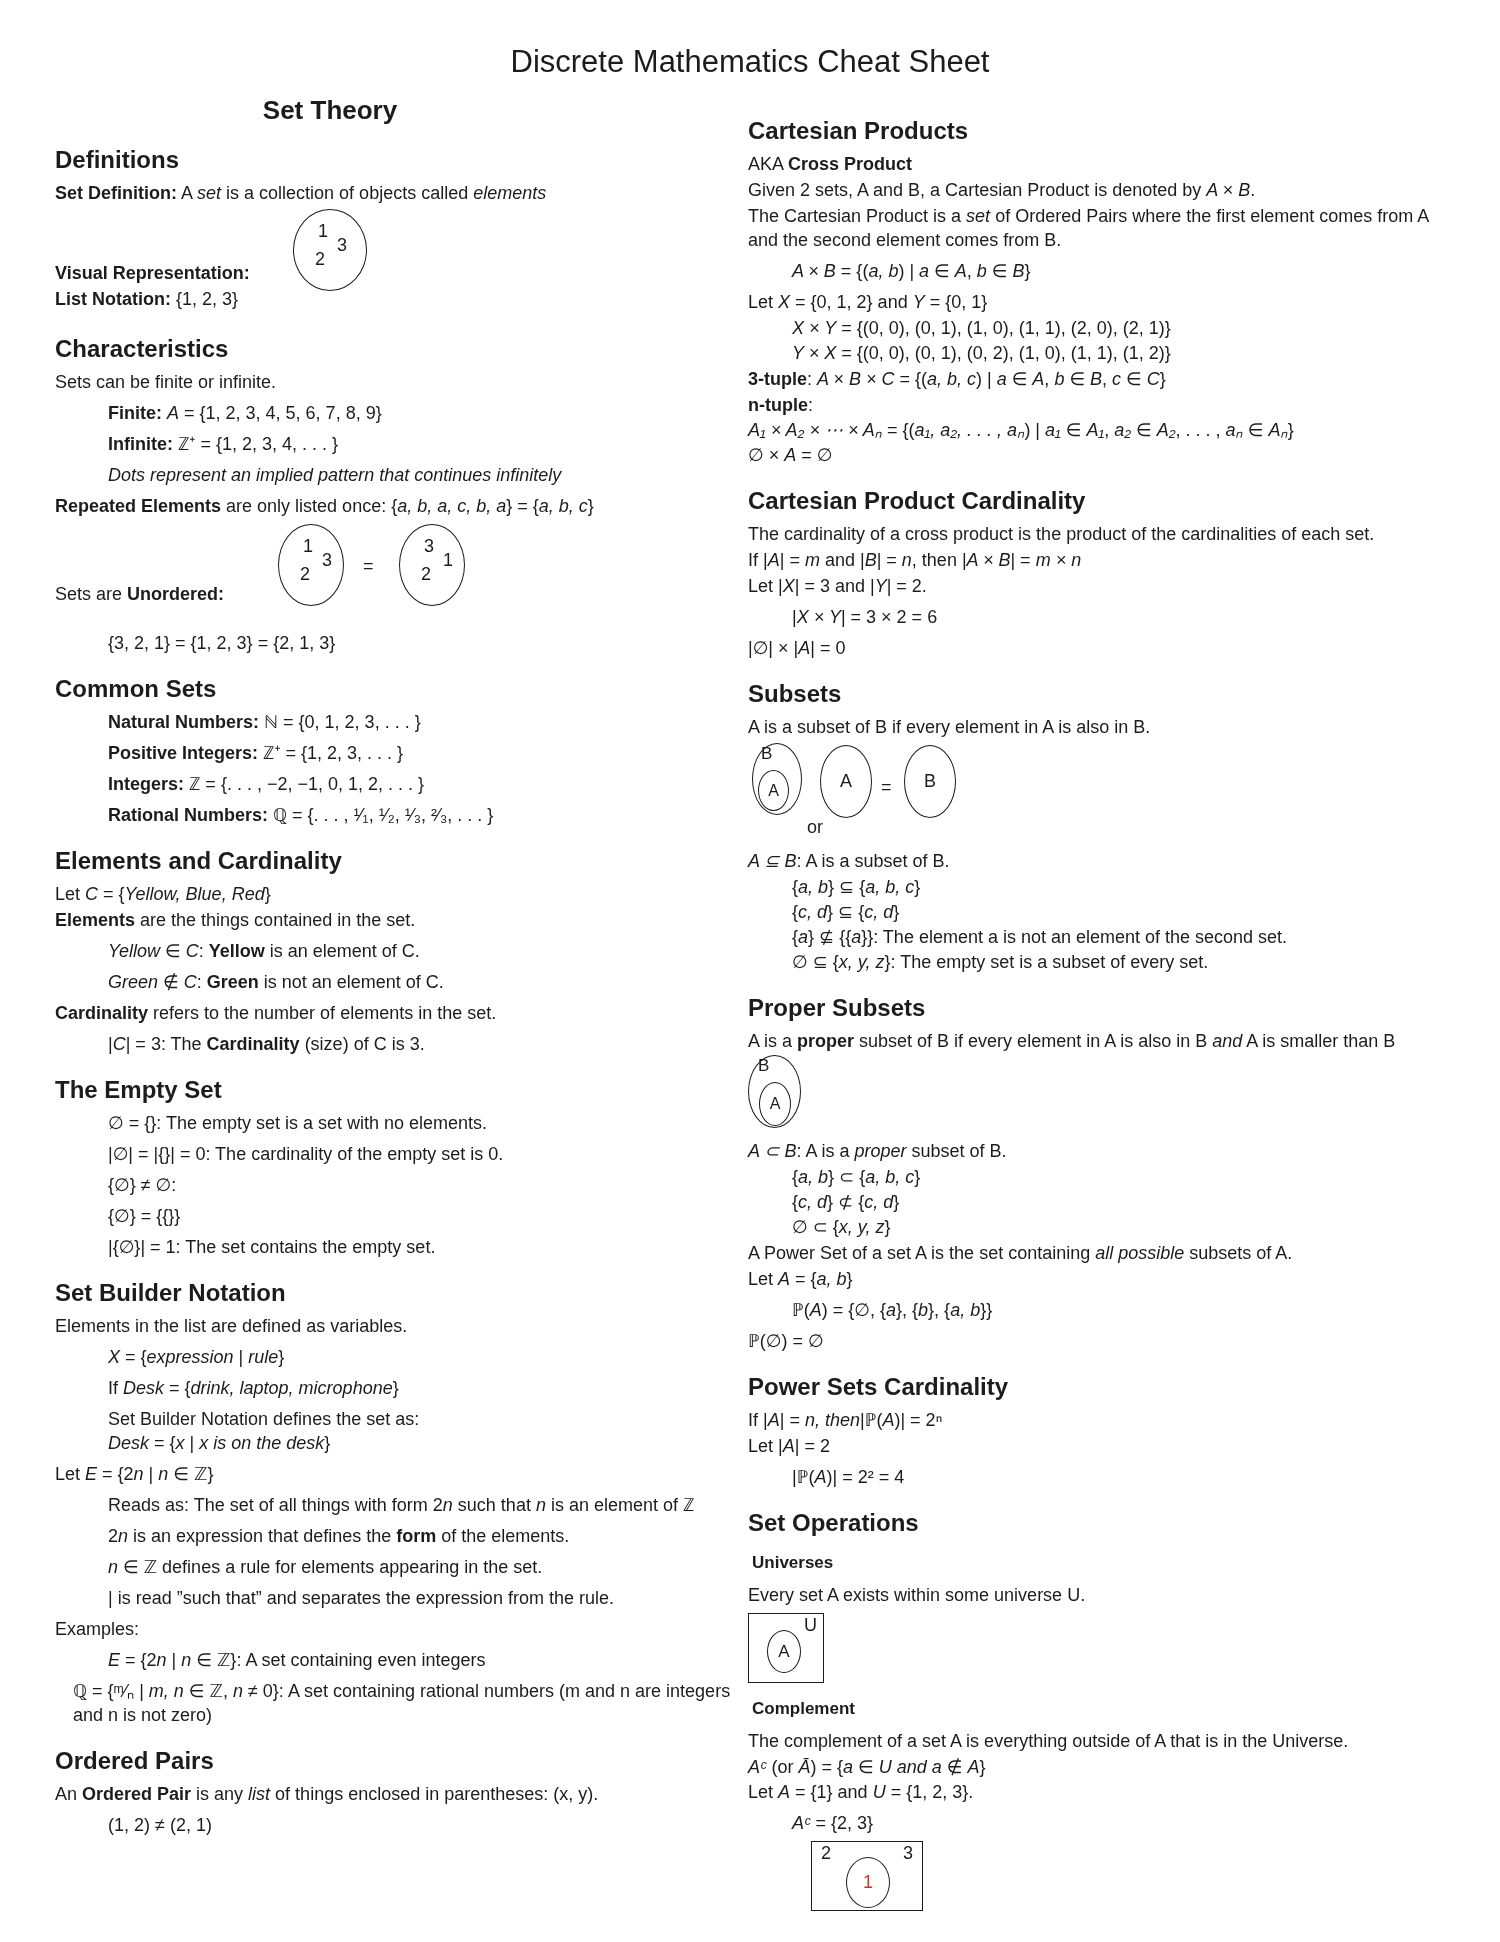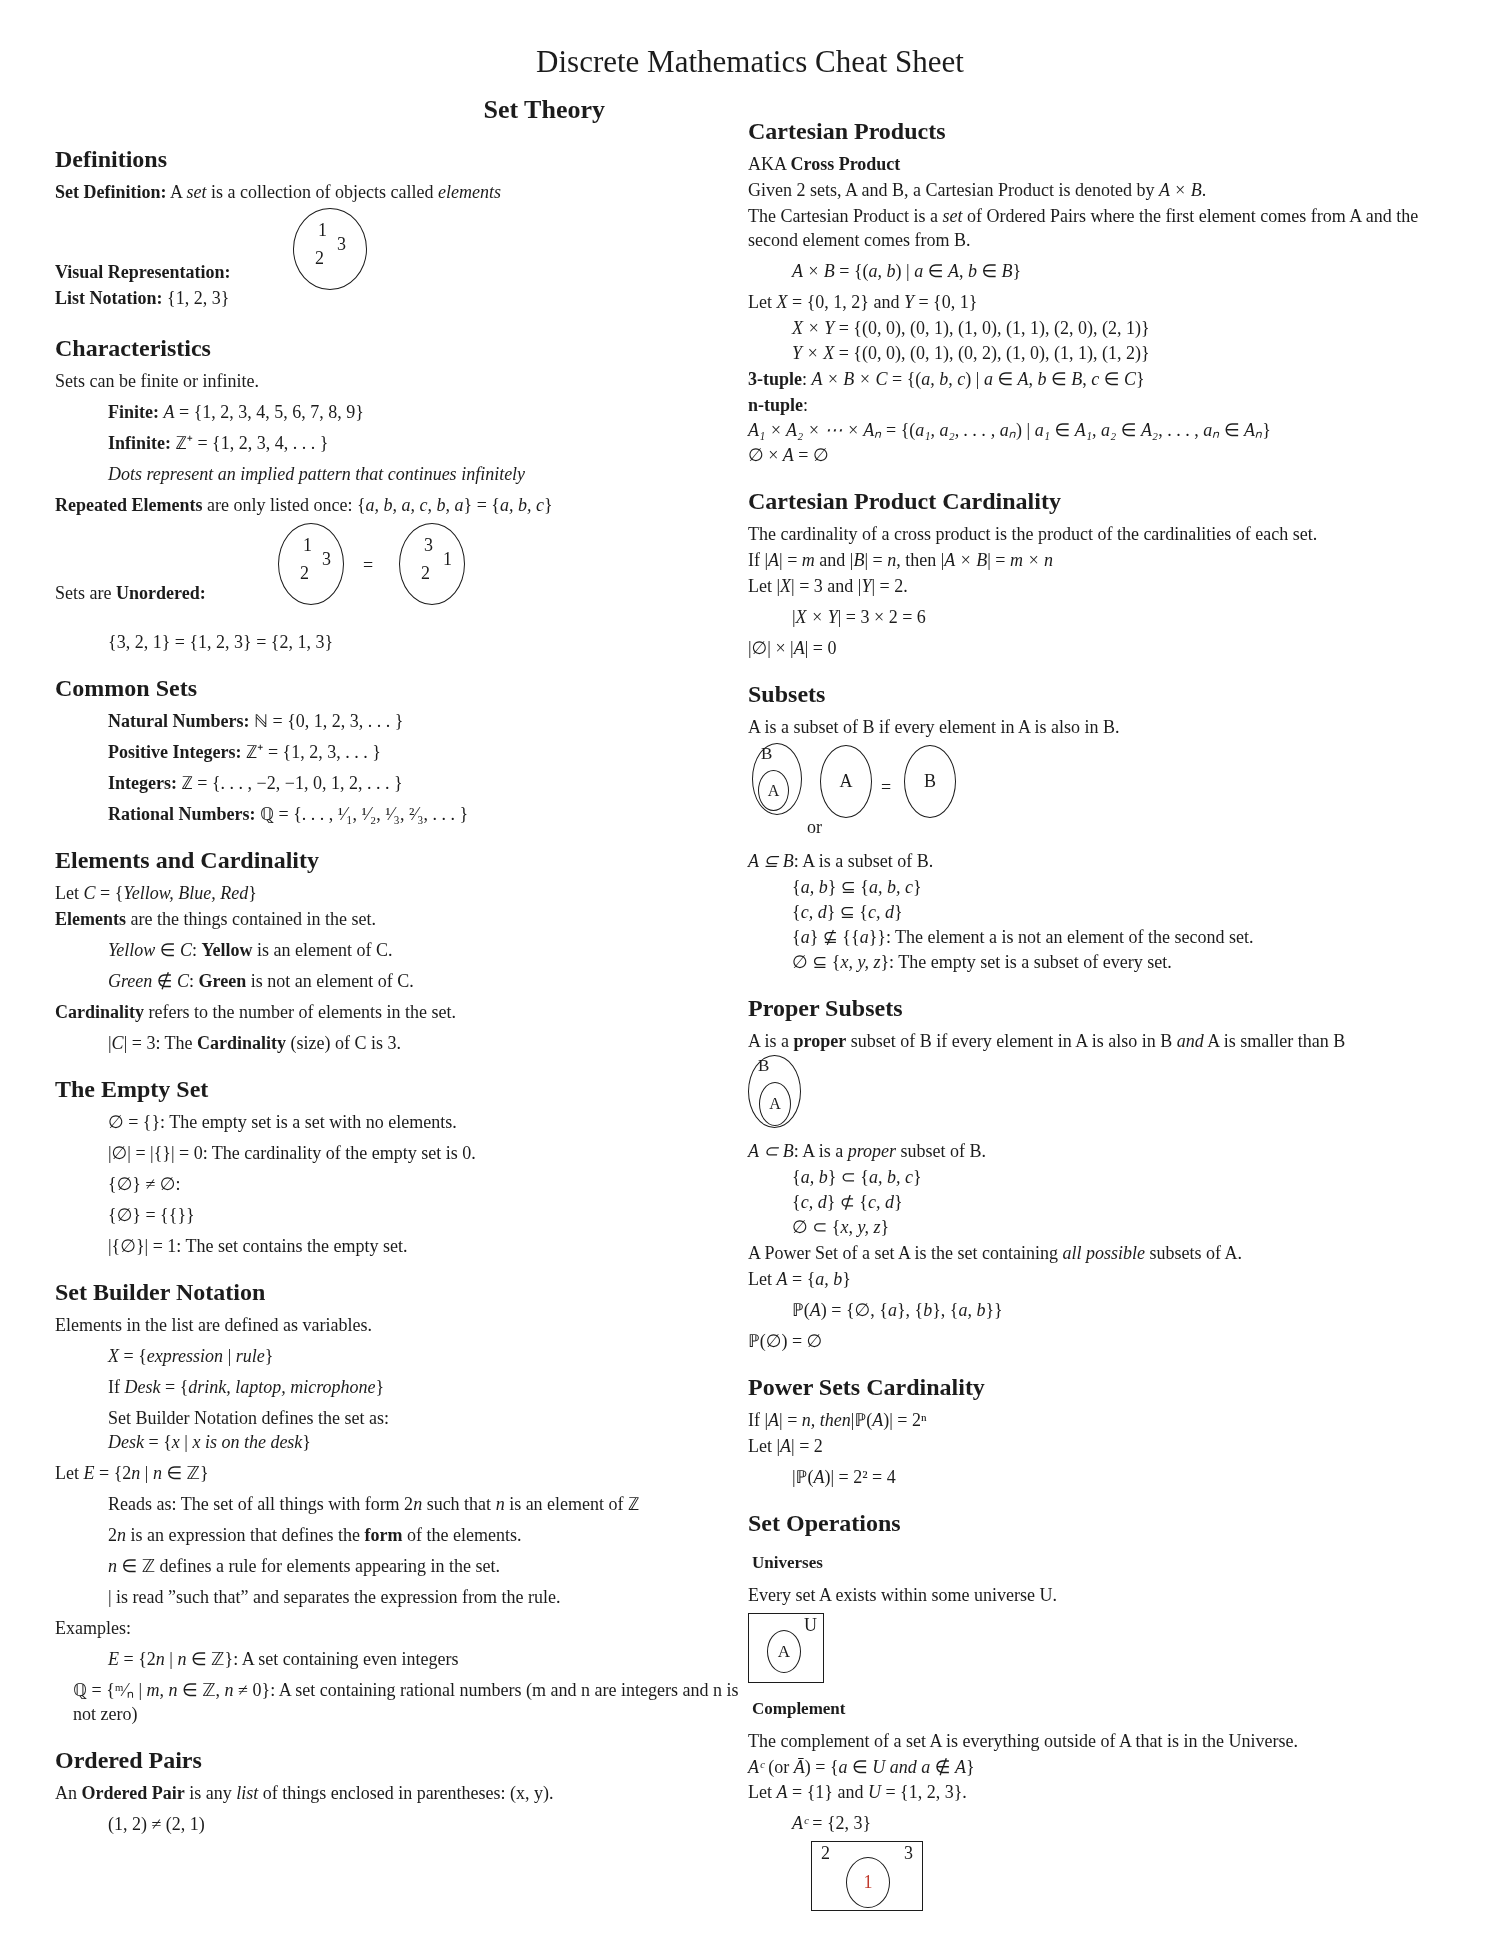--- a/index.html
+++ b/index.html
@@ -1,32 +1,32 @@
 <!DOCTYPE html>
 <html><head>
 <meta charset="utf-8">
 <style>
   html,body{margin:0;padding:0;background:#e8e8e8;}
   .page{
     position:relative;
     width:1500px;height:1942px;
     background:#ffffff;
     overflow:hidden;
-    font-family:Liberation Serif, serif;
+    font-family:Liberation Sans, sans-serif;
     color:#1c1c1c;
   }
   .title{
     position:absolute;top:44px;left:0;width:100%;
     text-align:center;font-size:31px;font-weight:normal;margin:0;
   }
   .col{position:absolute;top:95px;}
   .col-left{left:55px;width:690px;}
   .col-right{left:748px;width:715px;}
   .col-header{
-    width:550px;text-align:right;
+    width:550px;text-align:center;
     font-size:26px;font-weight:bold;margin:0 0 4px 0;
   }
   .sec{font-size:24px;font-weight:bold;margin:20px 0 7px 0;line-height:28px;}
   .subsec{font-size:17px;font-weight:bold;margin:14px 0 8px 4px;line-height:24px;}
   .col-right > .sec:first-child{margin-top:22px;}
   .ln{font-size:18px;line-height:24px;margin:2px 0;}
   .disp{margin:7px 0 7px 53px;}
   .disp-r{margin:7px 0 7px 44px;}
   .t0{margin-top:1px;margin-bottom:1px;}
   .ind-s{margin-left:18px;}

